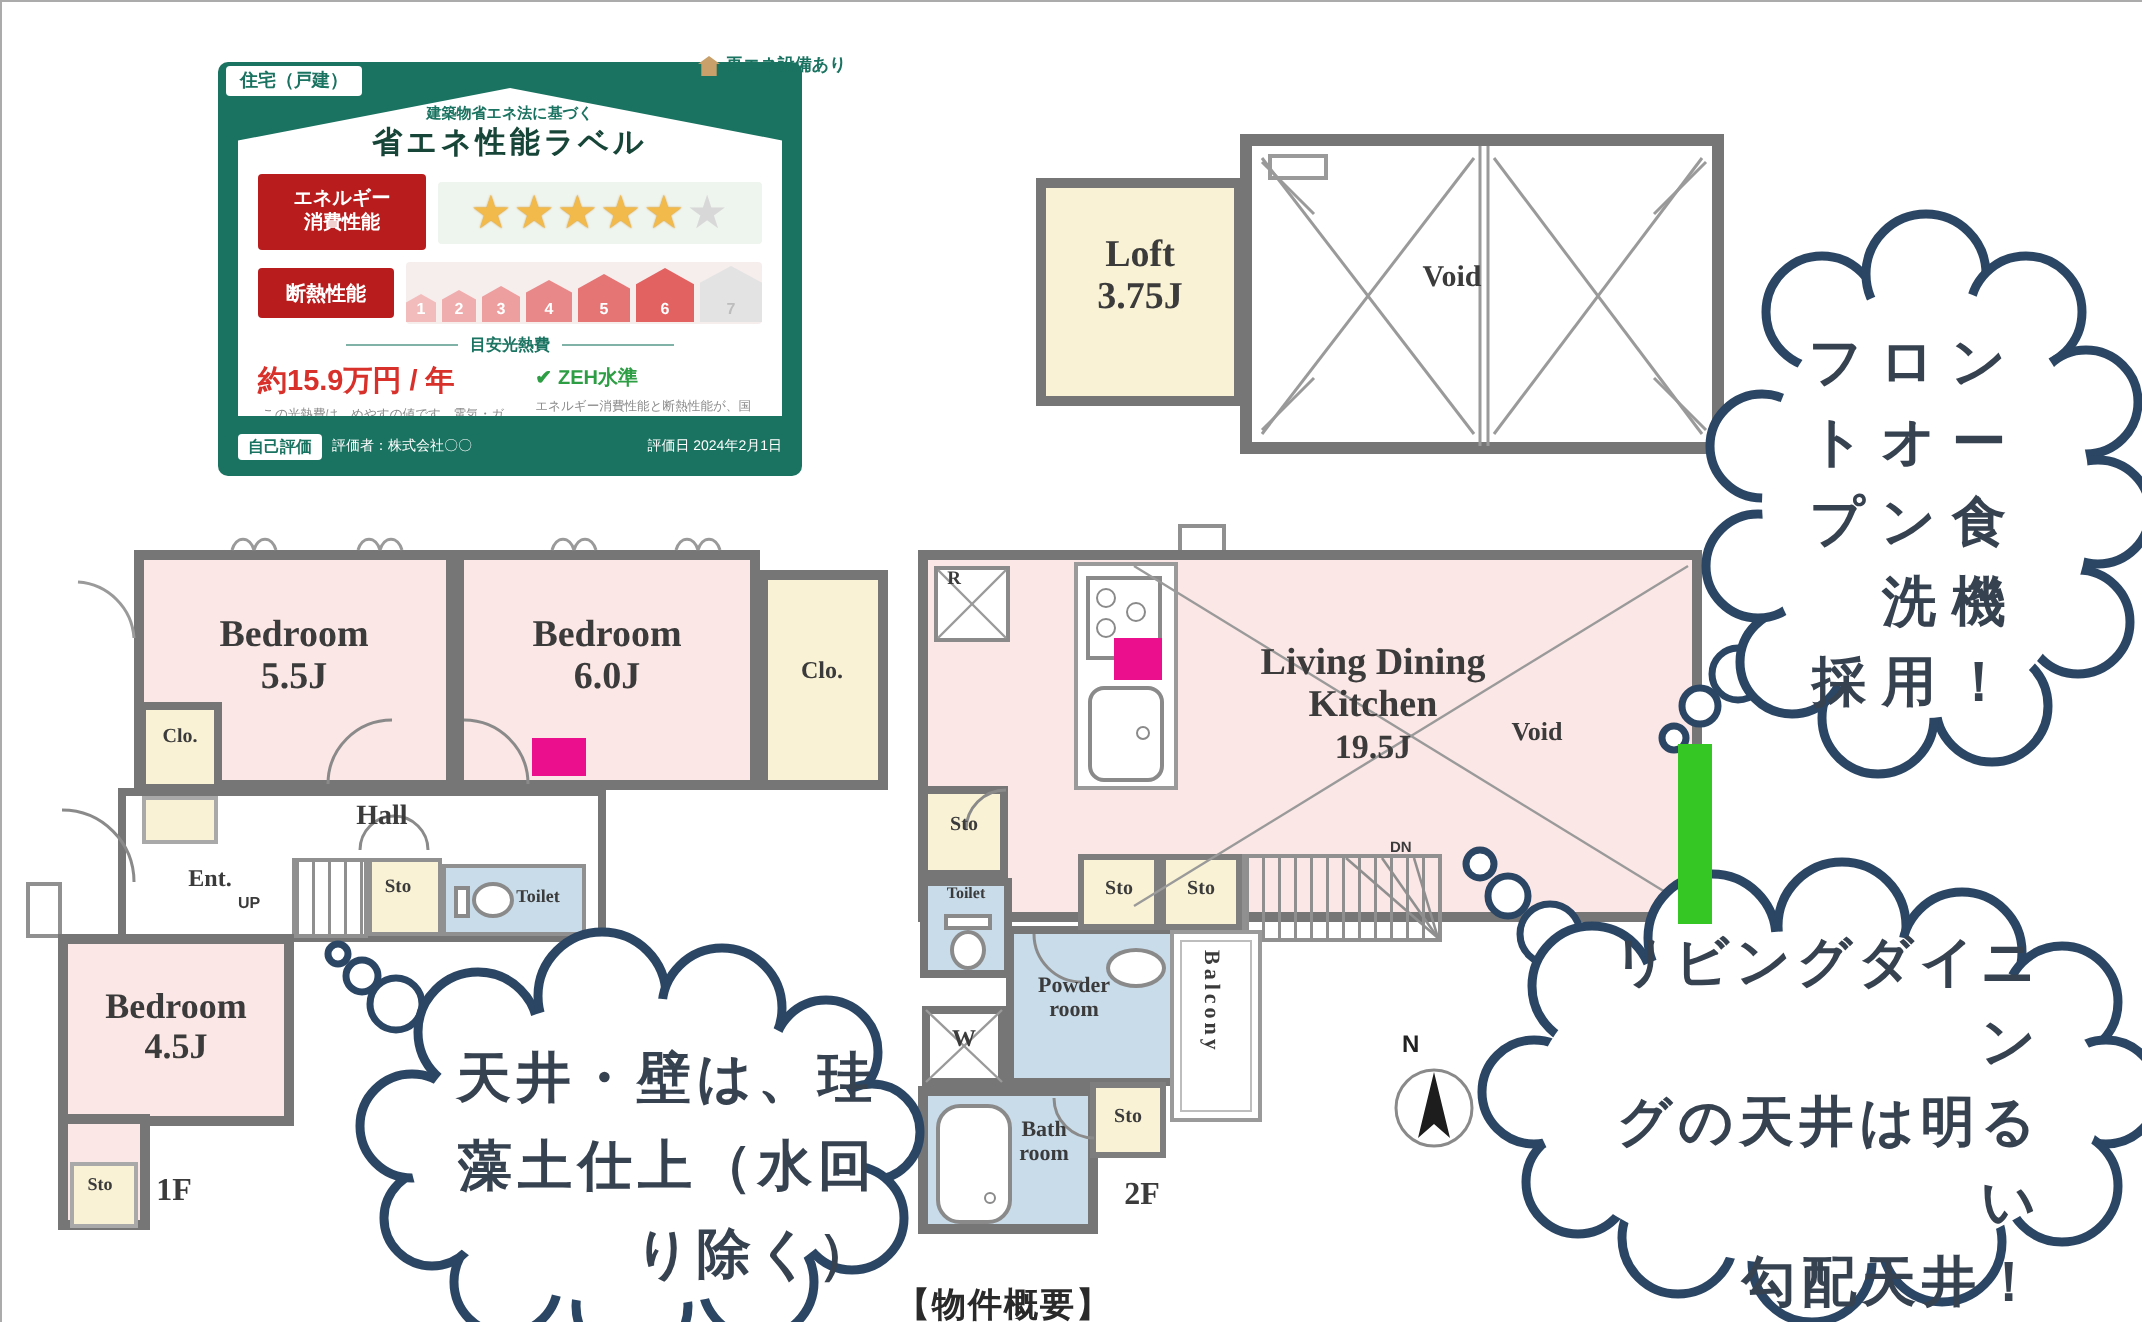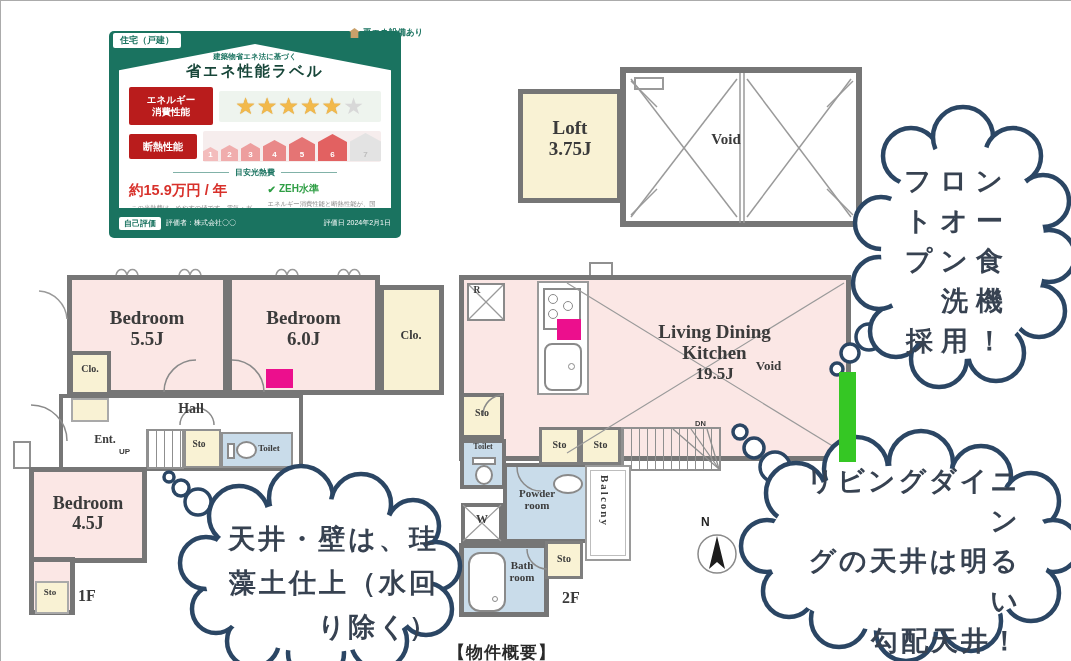--- a/index.html
+++ b/index.html
@@ -360,21 +360,21 @@
   <div class="abs rl" style="left:181px;top:438px;width:34px;font-size:9.5px;">Sto</div>
   <div class="abs rl" style="left:248px;top:442px;width:40px;font-size:9px;">Toilet</div>
   <div class="abs rl" style="left:32px;top:492px;width:110px;font-size:18px;">
     <div>Bedroom</div>
       <div>4.5J</div>
   </div>
   <div class="abs rl" style="left:31px;top:586px;width:36px;font-size:9px;">Sto</div>
   <div class="abs rl" style="left:66px;top:586px;width:40px;font-size:16px;">1F</div>
 
   <div class="abs rl" style="left:469px;top:284px;width:14px;font-size:9.5px;">R</div>
-  <div class="abs rl" style="left:626px;top:320px;width:175px;font-size:19px;">
+  <div class="abs rl" style="left:598px;top:320px;width:175px;font-size:19px;">
     <div>Living Dining</div>
       <div>Kitchen</div>
     <div style="font-size:17px;">19.5J</div>
   </div>
   <div class="abs rl" style="left:740px;top:358px;width:55px;font-size:13px;">Void</div>
   <div class="abs rl" style="left:461px;top:406px;width:40px;font-size:10px;">Sto</div>
   <div class="abs rl" style="left:463px;top:442px;width:38px;font-size:8px;">Toilet</div>
   <div class="abs rl" style="left:506px;top:486px;width:60px;font-size:11px;">
     <div>Powder</div>
       <div>room</div>

